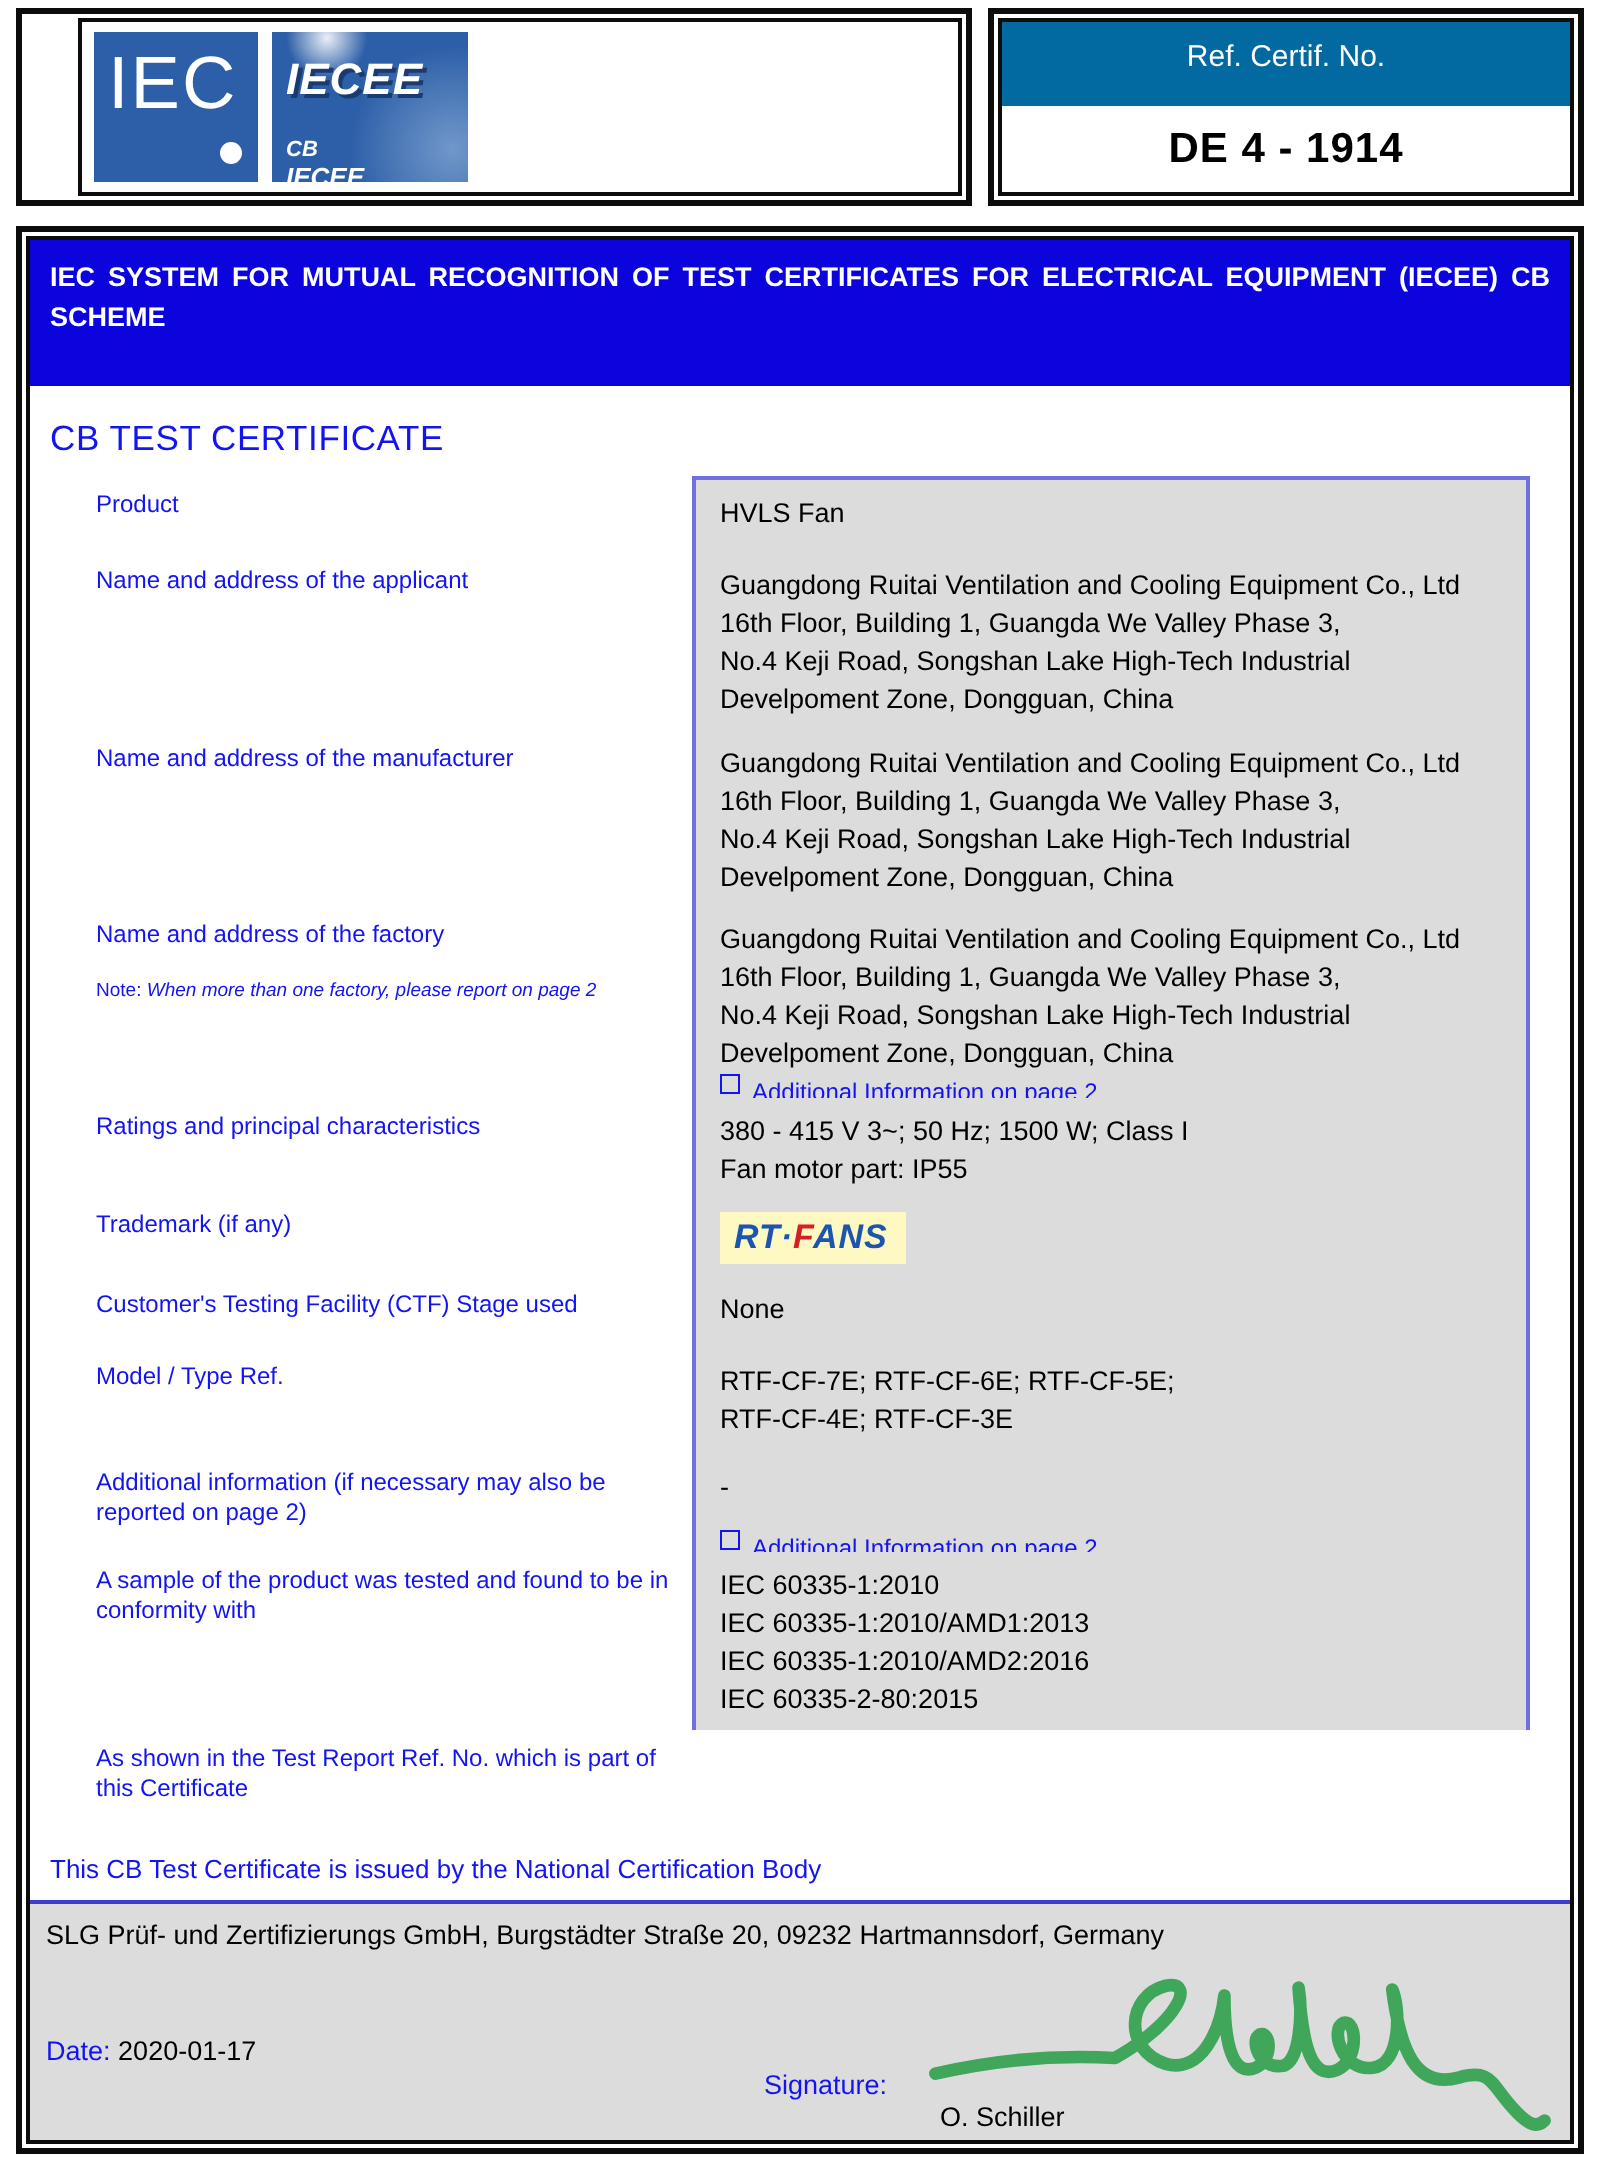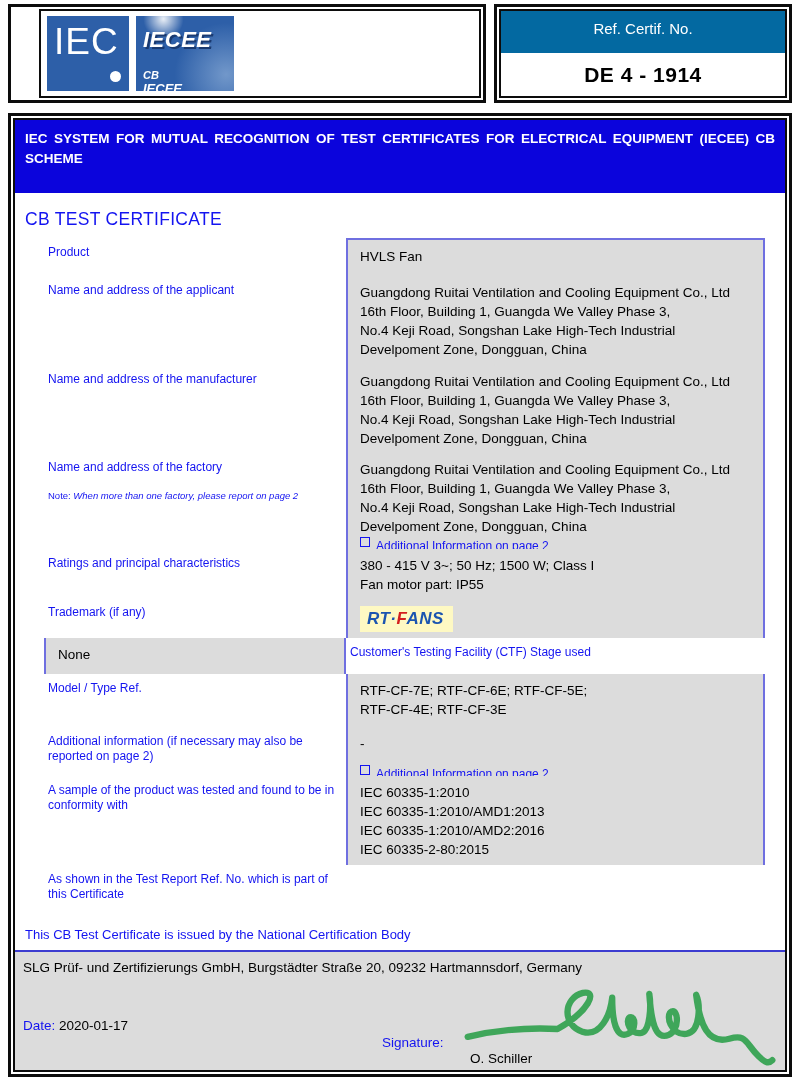--- a/index.html
+++ b/index.html
@@ -155,24 +155,24 @@
         <div class="cell value h49">
           <div>380 - 415 V 3~; 50 Hz; 1500 W; Class I</div>
           <div>Fan motor part: IP55</div>
         </div>
 
         <div class="cell label h40">Trademark (if any)</div>
         <div class="cell value h40">
           <div class="tm-logo"><span class="tm-blue">RT·</span><span class="tm-red">F</span><span class="tm-blue">ANS</span></div>
         </div>
 
+        <div class="cell label h36">Customer's Testing Facility (CTF) Stage used</div>
         <div class="cell value h36">
           <div>None</div>
         </div>
-        <div class="cell label h36">Customer's Testing Facility (CTF) Stage used</div>
 
         <div class="cell label h53">Model / Type Ref.</div>
         <div class="cell value h53">
           <div>RTF-CF-7E; RTF-CF-6E; RTF-CF-5E;</div>
           <div>RTF-CF-4E; RTF-CF-3E</div>
         </div>
 
         <div class="cell label h49">Additional information (if necessary may also be reported on page 2)</div>
         <div class="cell value h49">
           <div>-</div>

